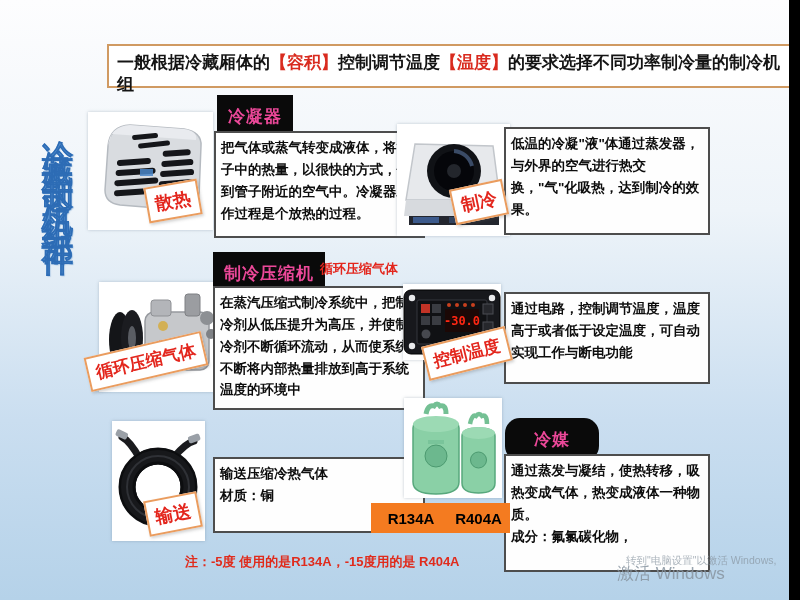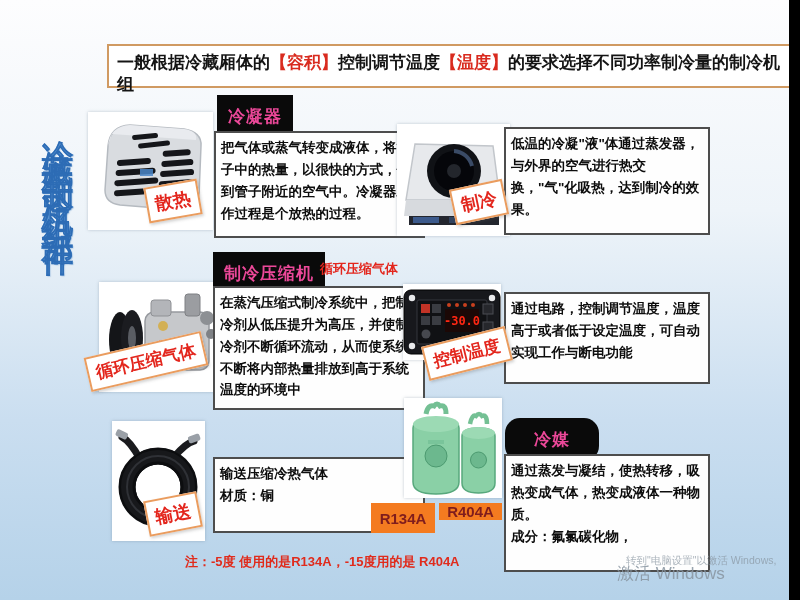--- a/index.html
+++ b/index.html
@@ -37,22 +37,22 @@
     background:#fefefe;border:2px solid #4d4d4d;color:#0d0d0d;
     font-weight:700;font-size:13.5px;line-height:1.62;padding:4px 5px;
   }
   .stamp{
     background:#ffffff;border:2px solid #ea9c5e;color:#e3261d;
     font-weight:bold;padding:4px 7px;white-space:nowrap;
     box-shadow:1px 2px 3px rgba(80,80,80,.25);z-index:6;
   }
   .side-note{color:#e3261d;font-weight:bold;font-size:13px;white-space:nowrap;}
   .rbox{
-    background:#f47b20;color:#7f1d1d;font-weight:bold;font-size:15px;
-    display:flex;align-items:center;justify-content:center;z-index:6;
+    background:#f47b20;color:#000000;font-weight:bold;font-size:15px;
+    display:flex;align-items:center;justify-content:center;z-index:6;padding-left:8px;
   }
   .footnote{color:#e02b1c;font-weight:bold;font-size:13px;white-space:nowrap;}
   .wm1{color:rgba(135,148,160,.85);font-size:17px;white-space:nowrap;}
   .wm2{color:rgba(135,148,160,.7);font-size:10.5px;white-space:nowrap;}
   .edge-bar{left:789px;top:0;width:11px;height:600px;background:#000;z-index:9;}
 </style>
 </head>
 <body>
 
 <div id="slide">
@@ -186,21 +186,21 @@
       <ellipse cx="32" cy="26" rx="23" ry="8" fill="#9cdab4"></ellipse>
       <rect x="24" y="42" width="16" height="4" fill="#79c49a"></rect>
       <circle cx="32" cy="58" r="11" fill="#6cb88e" stroke="#4c9a70"></circle>
       <path d="M66,26 Q68,16 72,18 Q75,14 78,18 Q83,16 83,26" stroke="#74c094" stroke-width="4.5" fill="none"></path>
       <path d="M58,38 Q58,30 74.5,30 Q91,30 91,38 L91,85 Q91,95 74.5,95 Q58,95 58,85 Z" fill="#8ad0a6" stroke="#57a87c" stroke-width="1.5"></path>
       <ellipse cx="74.5" cy="35" rx="16.5" ry="6" fill="#9cdab4"></ellipse>
       <circle cx="74.5" cy="62" r="8" fill="#6cb88e" stroke="#4c9a70"></circle>
     </svg>
   </div>
   <div class="abs rbox" style="left:371px;top:503px;width:64px;height:30px;">R134A</div>
-  <div class="abs rbox" style="left:439px;top:503px;width:63px;height:17px;">R404A</div>
+  <div class="abs rbox" style="left:439px;top:503px;width:63px;height:30px;">R404A</div>
   <div class="abs hdr center" style="left:505px;top:418px;width:72px;">冷媒</div>
   <div class="abs desc" style="left:504px;top:454px;width:192px;height:106px;">
     <span>通过蒸发与凝结，使热转移，吸热变成气体，热变成液体一种物质。</span>
     <div>成分：氟氯碳化物，</div>
   </div>
 
   <div class="abs footnote" style="left:185px;top:553px;">注：-5度 使用的是R134A，-15度用的是 R404A</div>
 
   <div class="abs wm1" style="left:617px;top:562px;">激活 Windows</div>
   <div class="abs wm2" style="left:626px;top:554px;">转到"电脑设置"以激活 Windows,</div>

